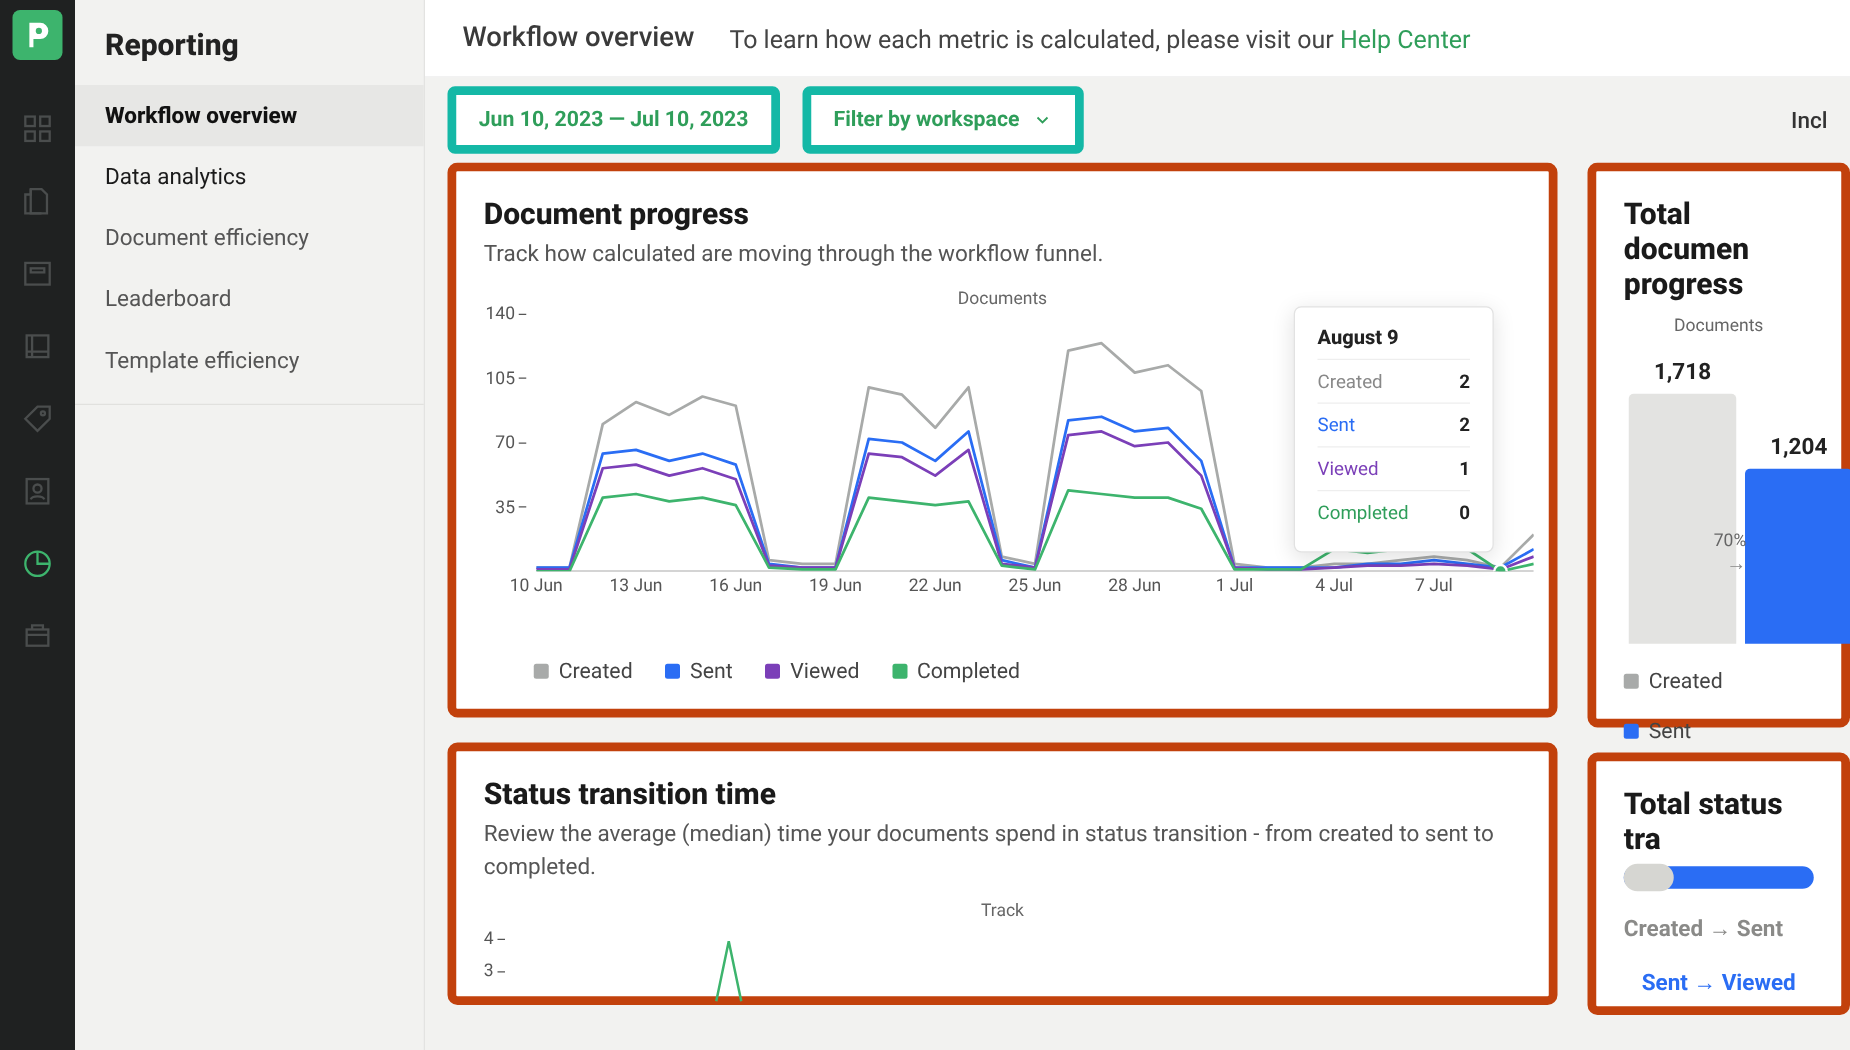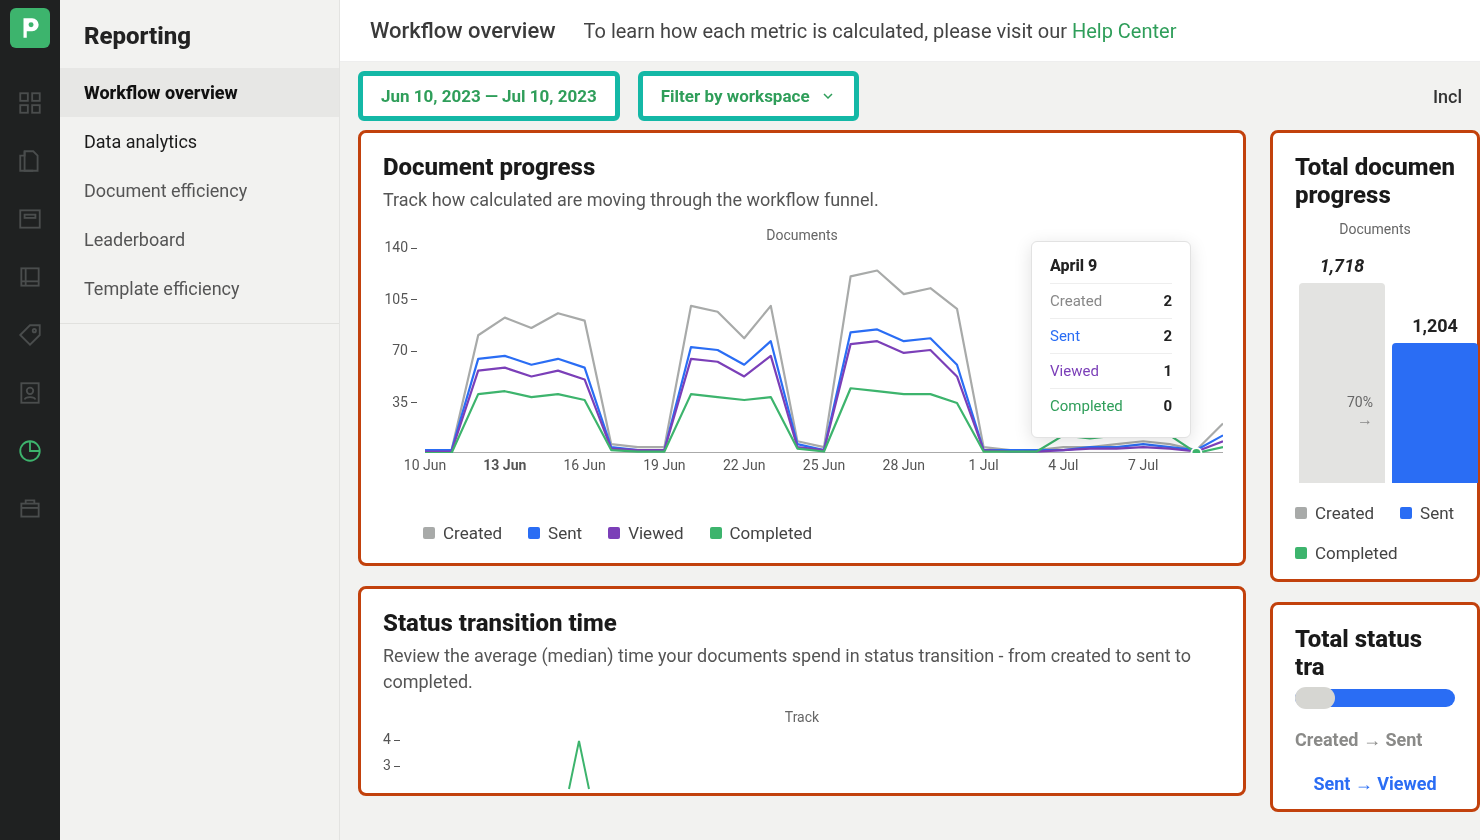--- a/index.html
+++ b/index.html
@@ -26,29 +26,29 @@
   .side-item.active { background:#e7e7e5; font-weight:800; color:#111; }
   .side-sep { height:1px; background:#e1e1de; margin:10px 0; }
 
   .main { position:absolute; left:340px; top:0; right:0; height:840px; background:#f2f2f0; }
   .header { background:#fff; height:62px; display:flex; align-items:center; padding:0 30px; gap:28px; border-bottom:1px solid #eee;}
   .header-title { font-size:22px; color:#3a3a3a; font-weight:500;}
   .header-help { font-size:20px; color:#444; }
   .header-help a { color:#2f9e5a; text-decoration:none; }
 
   .toolbar { height:68px; display:flex; align-items:center; gap:18px; padding:0 18px; background:#f2f2f0; }
-  .chip { background:#fff; border:5px solid #14b8a6; border-radius:6px; padding:10px 18px; font-size:17px; font-weight:700; color:#2f9e5a; display:flex; align-items:center; gap:10px; cursor:pointer; }
+  .chip { background:#fff; border:7px solid #14b8a6; border-radius:6px; padding:10px 18px; font-size:17px; font-weight:700; color:#2f9e5a; display:flex; align-items:center; gap:10px; cursor:pointer; }
   .chip svg { width:16px; height:16px; stroke:#2f9e5a; fill:none; stroke-width:2.2; }
   .toolbar-right { margin-left:auto; font-size:18px; color:#333; font-weight:500;}
 
   .content { position:absolute; left:0; right:0; top:130px; bottom:0; overflow:hidden; padding:0 0 0 18px; display:flex; gap:24px; }
   .colA { width:888px; display:flex; flex-direction:column; gap:20px;}
   .colB { flex:1; display:flex; flex-direction:column; gap:20px; }
 
-  .card { background:#fff; border:3px solid #c2410c; border-radius:8px; padding:20px 22px; }
+  .card { background:#fff; border:7px solid #c2410c; border-radius:8px; padding:20px 22px; }
   .card h2 { font-size:24px; font-weight:800; color:#1a1a1a; margin-bottom:6px; }
   .card .sub { font-size:18px; color:#555; margin-bottom:14px; line-height:1.45;}
 
   .axis-title { font-size:14px; color:#666; margin-bottom:4px;text-align:center; }
   .chart { position:relative; width:840px; height:230px; }
   .yaxis { position:absolute; left:0; top:0; bottom:24px; width:40px; }
   .ytick { position:absolute; right:6px; font-size:14px; color:#555; transform:translateY(-50%);}
   .ytick .dash { display:inline-block; width:6px; border-top:1.5px solid #555; vertical-align:middle; margin-left:3px;}
   .plot { position:absolute; left:42px; right:0; top:0; bottom:24px; }
   .plot svg { width:100%; height:100%; }
@@ -67,21 +67,21 @@
   .lg-item { display:flex; align-items:center; gap:8px;}
   .swatch { width:12px; height:12px; border-radius:2px;}
 
   .mini-chart2 { position:relative; height:60px; margin-top:6px;}
   .mini-chart2 .y2 { position:absolute; left:0; font-size:14px; color:#555;}
   .mini-chart2 .dash2 { display:inline-block; width:6px; border-top:1.5px solid #555; vertical-align:middle; margin-left:3px;}
 
   .bigbars { position:relative; height:240px; margin-top:6px;}
   .bar { position:absolute; bottom:0; width:86px; border-radius:4px 4px 0 0;}
   .bar-label { position:absolute; transform:translateX(-50%); font-size:18px; font-weight:700; color:#222;}
-  .pct { position:absolute; font-size:14px; color:#666; text-align:right;}
+  .pct { position:absolute; font-size:14px; color:#666; text-align:right;margin-left:20px;}
   .pct .arrow{ display:block; font-size:16px; color:#888;}
 
   .legend2 { display:flex; flex-wrap:wrap; gap:20px 26px; margin-top:20px; font-size:17px; color:#444;}
 
   .track { position:relative; height:18px; background:#2a6df4; border-radius:10px; margin-top:8px;}
   .knob { position:absolute; left:0; top:-2px; width:40px; height:22px; background:#d6d6d2; border-radius:12px;}
   .trans-row { font-size:18px; color:#8a8a88; font-weight:700; margin-top:22px;}
   .trans-row.blue { color:#2a6df4;text-align:center;}
 </style>
 </head>
@@ -199,32 +199,32 @@
                 <line x1="0" x2="800" y1="206" y2="206" stroke="#555" stroke-width="1"></line>
                 <polyline points="0,203.05714285714285 26.666666666666668,203.05714285714285 53.333333333333336,88.28571428571429 80,70.62857142857143 106.66666666666667,80.92857142857144 133.33333333333331,66.2142857142857 160,73.57142857142856 186.66666666666666,197.17142857142858 213.33333333333334,200.11428571428573 240,200.11428571428573 266.66666666666663,58.85714285714286 293.3333333333333,64.74285714285713 320,91.22857142857143 346.6666666666667,58.85714285714286 373.3333333333333,194.22857142857143 400,200.11428571428573 426.6666666666667,29.428571428571445 453.3333333333333,23.542857142857144 480,47.08571428571429 506.66666666666663,41.19999999999999 533.3333333333333,61.80000000000001 560,200.11428571428573 586.6666666666666,203.05714285714285 613.3333333333334,203.05714285714285 640,200.11428571428573 666.6666666666667,200.11428571428573 693.3333333333334,197.17142857142858 720,194.22857142857143 746.6666666666666,197.17142857142858 773.3333333333334,203.05714285714285 800,176.57142857142858" fill="none" stroke="#a8aaa9" stroke-width="2.2" stroke-linejoin="round"></polyline>
                 <polyline points="0,203.05714285714285 26.666666666666668,203.05714285714285 53.333333333333336,111.82857142857144 80,108.88571428571429 106.66666666666667,117.71428571428572 133.33333333333331,111.82857142857144 160,120.65714285714286 186.66666666666666,200.11428571428573 213.33333333333334,203.05714285714285 240,203.05714285714285 266.66666666666663,100.05714285714286 293.3333333333333,103 320,117.71428571428572 346.6666666666667,94.17142857142858 373.3333333333333,197.17142857142858 400,203.05714285714285 426.6666666666667,85.34285714285714 453.3333333333333,82.4 480,94.17142857142858 506.66666666666663,91.22857142857143 533.3333333333333,117.71428571428572 560,203.05714285714285 586.6666666666666,203.05714285714285 613.3333333333334,203.05714285714285 640,203.05714285714285 666.6666666666667,200.11428571428573 693.3333333333334,200.11428571428573 720,197.17142857142858 746.6666666666666,200.11428571428573 773.3333333333334,203.05714285714285 800,188.34285714285716" fill="none" stroke="#2a6df4" stroke-width="2.2" stroke-linejoin="round"></polyline>
                 <polyline points="0,204.52857142857144 26.666666666666668,204.52857142857144 53.333333333333336,123.6 80,120.65714285714286 106.66666666666667,129.48571428571427 133.33333333333331,123.6 160,132.42857142857144 186.66666666666666,201.5857142857143 213.33333333333334,203.05714285714285 240,203.05714285714285 266.66666666666663,111.82857142857144 293.3333333333333,114.77142857142857 320,129.48571428571427 346.6666666666667,108.88571428571429 373.3333333333333,200.11428571428573 400,203.05714285714285 426.6666666666667,97.11428571428571 453.3333333333333,94.17142857142858 480,105.94285714285715 506.66666666666663,103 533.3333333333333,129.48571428571427 560,203.05714285714285 586.6666666666666,204.52857142857144 613.3333333333334,204.52857142857144 640,203.05714285714285 666.6666666666667,201.5857142857143 693.3333333333334,201.5857142857143 720,200.11428571428573 746.6666666666666,201.5857142857143 773.3333333333334,204.52857142857144 800,194.22857142857143" fill="none" stroke="#7b3fb8" stroke-width="2.2" stroke-linejoin="round"></polyline>
                 <polyline points="0,206 26.666666666666668,206 53.333333333333336,147.14285714285714 80,144.2 106.66666666666667,150.0857142857143 133.33333333333331,147.14285714285714 160,153.02857142857144 186.66666666666666,203.05714285714285 213.33333333333334,204.52857142857144 240,204.52857142857144 266.66666666666663,147.14285714285714 293.3333333333333,150.0857142857143 320,153.02857142857144 346.6666666666667,150.0857142857143 373.3333333333333,201.5857142857143 400,204.52857142857144 426.6666666666667,141.25714285714287 453.3333333333333,144.2 480,147.14285714285714 506.66666666666663,147.14285714285714 533.3333333333333,155.9714285714286 560,204.52857142857144 586.6666666666666,204.52857142857144 613.3333333333334,204.52857142857144 640,188.34285714285716 666.6666666666667,191.28571428571428 693.3333333333334,188.34285714285716 720,185.4 746.6666666666666,188.34285714285716 773.3333333333334,206 800,200.11428571428573" fill="none" stroke="#3db46d" stroke-width="2.2" stroke-linejoin="round"></polyline>
                 <circle cx="773.3333333333334" cy="206" r="5" fill="#3db46d" stroke="#fff" stroke-width="2"></circle>
               </svg>
           </div>
           <div class="xaxis" id="xaxis">
               <div class="xtick" style="left: 0%;">10 Jun</div>
-              <div class="xtick" style="left: 10%; font-weight: bold;">13 Jun</div>
+              <div class="xtick" style="left: 10%;">13 Jun</div>
               <div class="xtick" style="left: 20%;">16 Jun</div>
               <div class="xtick" style="left: 30%;">19 Jun</div>
               <div class="xtick" style="left: 40%;">22 Jun</div>
               <div class="xtick" style="left: 50%;">25 Jun</div>
               <div class="xtick" style="left: 60%;">28 Jun</div>
               <div class="xtick" style="left: 70%;">1 Jul</div>
               <div class="xtick" style="left: 80%;">4 Jul</div>
               <div class="xtick" style="left: 90%;">7 Jul</div>
             </div>
           <div class="tooltip" style="left:648px; top:-6px;">
-            <div class="tt-title">April 9</div>
+            <div class="tt-title">August 9</div>
             <div class="tt-row tt-created">
                 <span class="tt-key">Created</span>
                 <span class="tt-val">2</span>
               </div>
             <div class="tt-row tt-sent">
                 <span class="tt-key">Sent</span>
                 <span class="tt-val">2</span>
               </div>
             <div class="tt-row tt-viewed">
                 <span class="tt-key">Viewed</span>
@@ -268,21 +268,21 @@
           </svg>
         </div>
       </div>
     </div>
 
     <div class="colB">
       <div class="card" style="height:452px;">
         <h2>Total documen progress</h2>
         <div class="axis-title" style="margin-top:12px">Documents</div>
         <div class="bigbars">
-          <div class="bar-label" style="left:47px; top:12px;font-style:italic;">1,718</div>
+          <div class="bar-label" style="left:47px; top:12px;">1,718</div>
           <div class="bar" style="left:4px; height:200px; background:#e3e3e1;"></div>
           <div class="bar-label" style="left:140px; top:72px;">1,204</div>
           <div class="bar" style="left:97px; height:140px; background:#2a6df4;"></div>
           <div class="pct" style="left:52px; bottom:54px;">
             <span>70%</span>
             <span class="arrow">→</span>
           </div>
         </div>
         <div class="legend2">
           <div class="lg-item">

